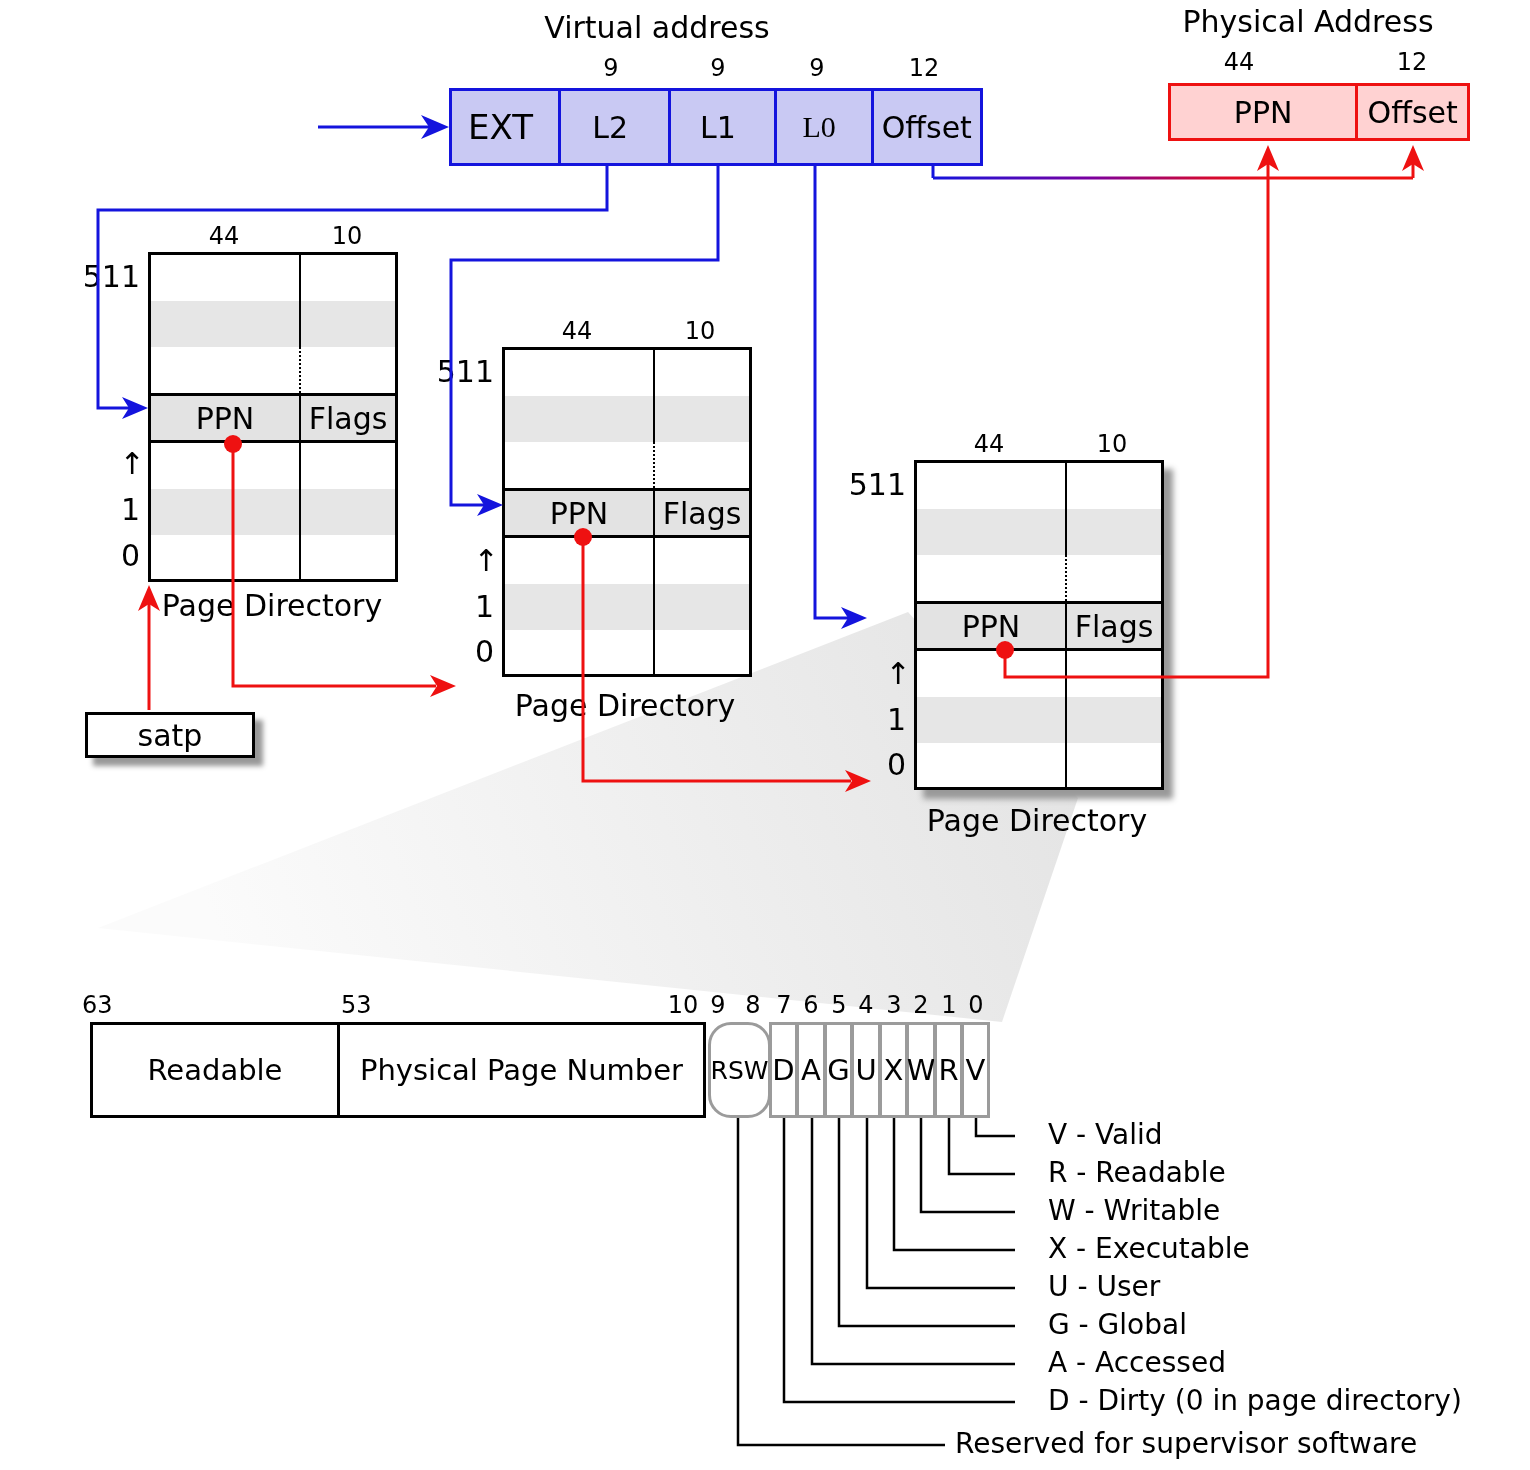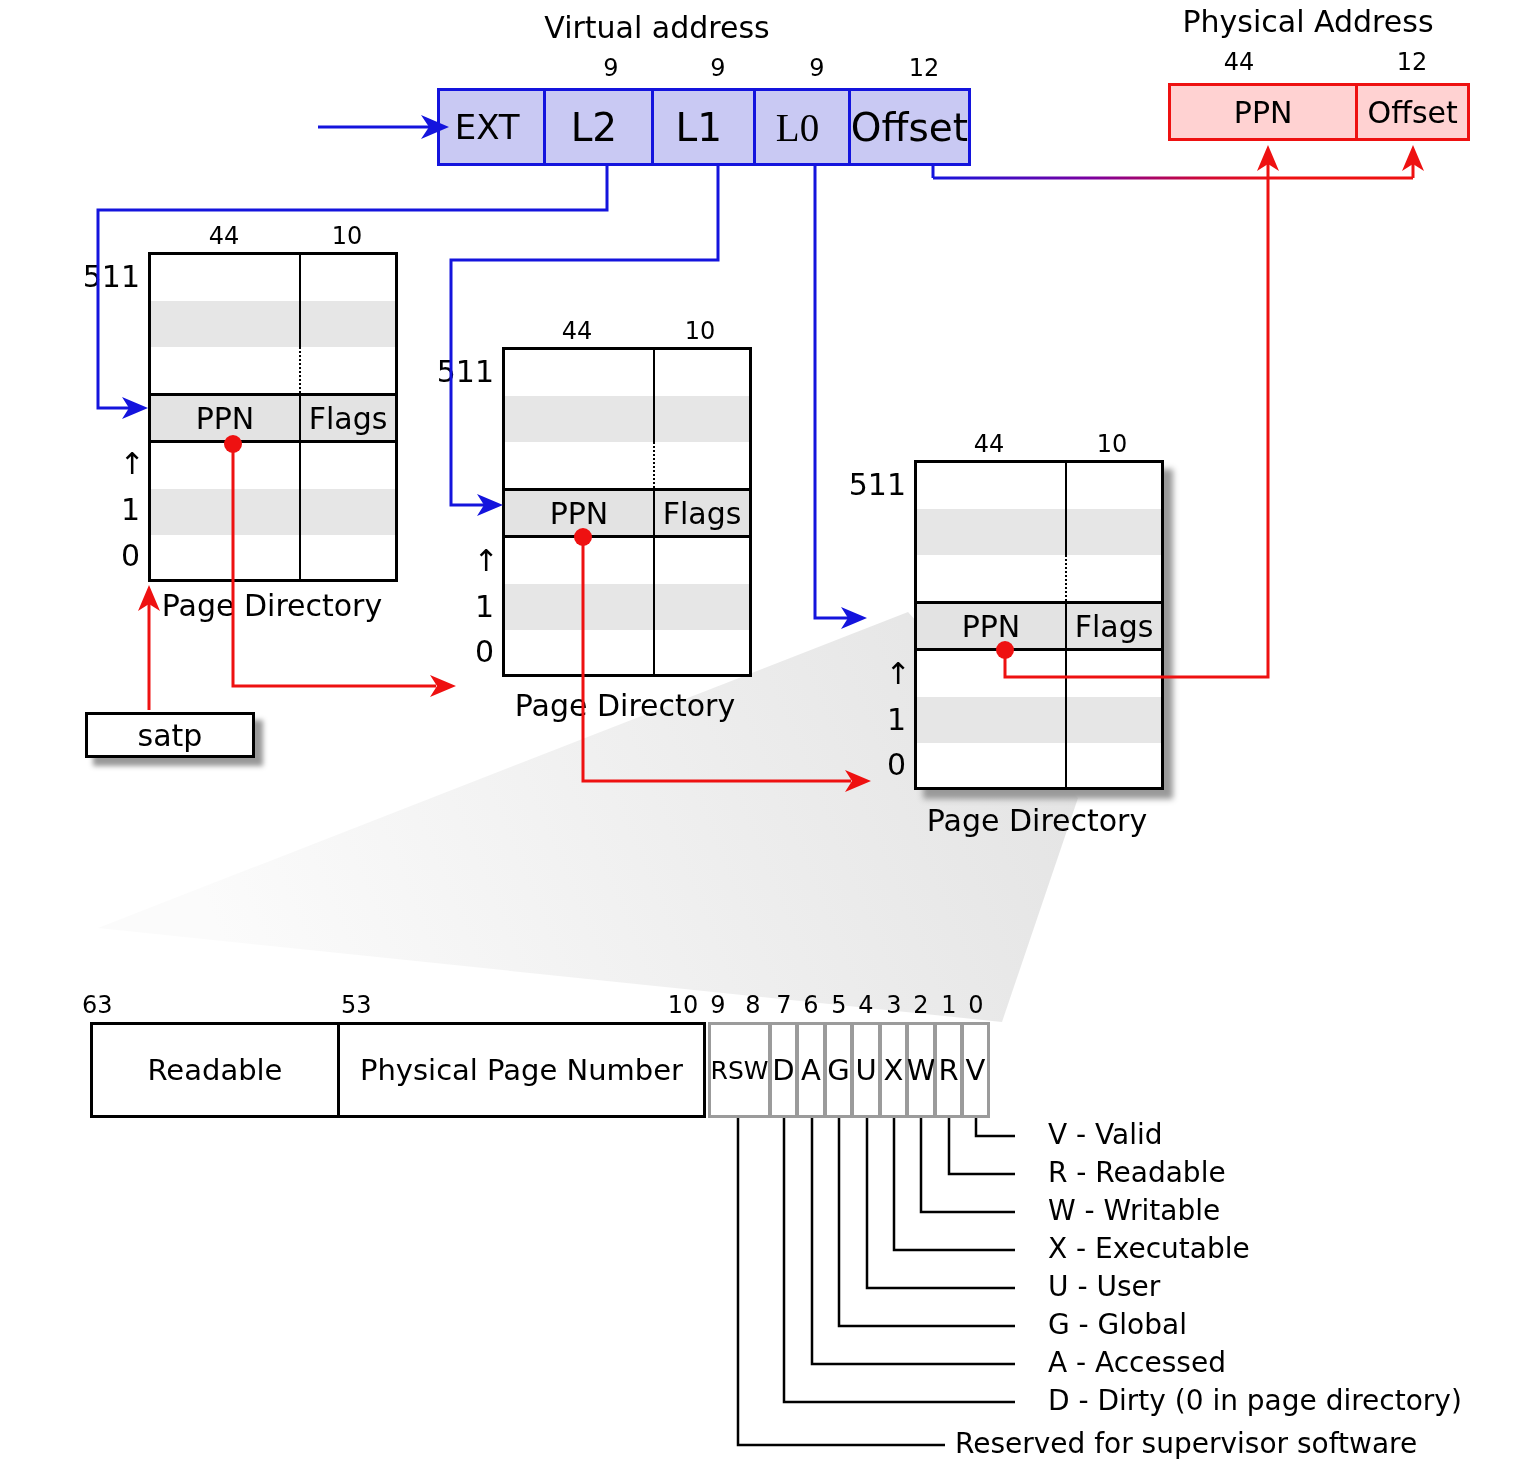--- a/index.html
+++ b/index.html
@@ -1,23 +1,23 @@
 <!DOCTYPE html>
 <html style="--blue: #1414dd; --blue-fill: #c9c9f3; --red: #ee1111; --pink-fill: #ffd2d2; --stripe: #e6e6e6;"><head>
 <meta charset="utf-8">
 <style>
   html,body{margin:0;padding:0;background:#fff;}
   #canvas{
     position:relative;width:1530px;height:1470px;overflow:hidden;
     font-family:"DejaVu Sans","Liberation Sans",sans-serif;color:#000;background:#fff;
   }
   
-  .varow{position:absolute;left:437px;top:88px;width:534px;height:78px;display:flex;
+  .varow{position:absolute;left:449px;top:88px;width:534px;height:78px;display:flex;
          border:3px solid var(--blue,#1414dd);background:var(--blue-fill,#c9c9f3);box-sizing:border-box;gap:9px;}
-  .varow .fld{display:flex;align-items:center;justify-content:center;font-size:39px;box-sizing:border-box;}
+  .varow .fld{display:flex;align-items:center;justify-content:center;font-size:30px;box-sizing:border-box;}
   .varow .fld + .fld{border-left:3px solid var(--blue,#1414dd);}
   .parow{position:absolute;left:1168px;top:83px;width:302px;height:58px;display:flex;
          border:3px solid var(--red,#ee1111);background:var(--pink-fill,#ffd2d2);box-sizing:border-box;}
   .parow .fld{display:flex;align-items:center;justify-content:center;font-size:30px;box-sizing:border-box;}
   .parow .fld + .fld{border-left:3px solid var(--red,#ee1111);}
   .bitnum{position:absolute;font-size:24px;width:40px;text-align:center;}
   .title{position:absolute;font-size:30px;width:320px;text-align:center;}
   
   .pd{position:absolute;width:250px;height:330px;border:3px solid #000;background:#fff;
       box-sizing:border-box;display:flex;flex-direction:column;}
@@ -217,21 +217,21 @@
   <div class="bitnum" style="left:851px;top:991px;width:30px;">4</div>
   <div class="bitnum" style="left:879px;top:991px;width:30px;">3</div>
   <div class="bitnum" style="left:906px;top:991px;width:30px;">2</div>
   <div class="bitnum" style="left:934px;top:991px;width:30px;">1</div>
   <div class="bitnum" style="left:961px;top:991px;width:30px;">0</div>
 
   <div class="ptemain">
     <div class="cell res">Readable</div>
     <div class="cell ppn">Physical Page Number</div>
   </div>
-  <div class="flagbox rsw" style="left:708px;width:63px;">RSW</div>
+  <div class="flagbox rsw" style="left:708px;width:63px;border-radius:23px;">RSW</div>
   <div class="flagbox" style="left:769px;width:29px;">D</div>
   <div class="flagbox" style="left:796px;width:30px;">A</div>
   <div class="flagbox" style="left:824px;width:29px;">G</div>
   <div class="flagbox" style="left:851px;width:30px;">U</div>
   <div class="flagbox" style="left:879px;width:29px;">X</div>
   <div class="flagbox" style="left:906px;width:30px;">W</div>
   <div class="flagbox" style="left:934px;width:29px;">R</div>
   <div class="flagbox" style="left:961px;width:29px;">V</div>
 
   <div class="leg" style="top:1118px;">V - Valid</div>

